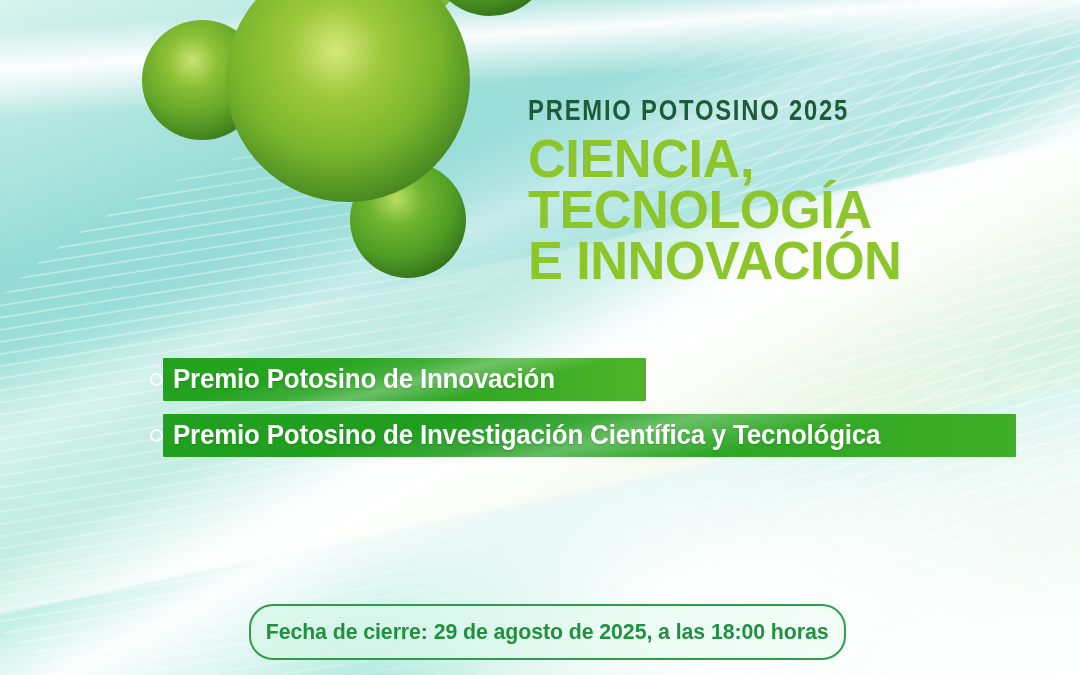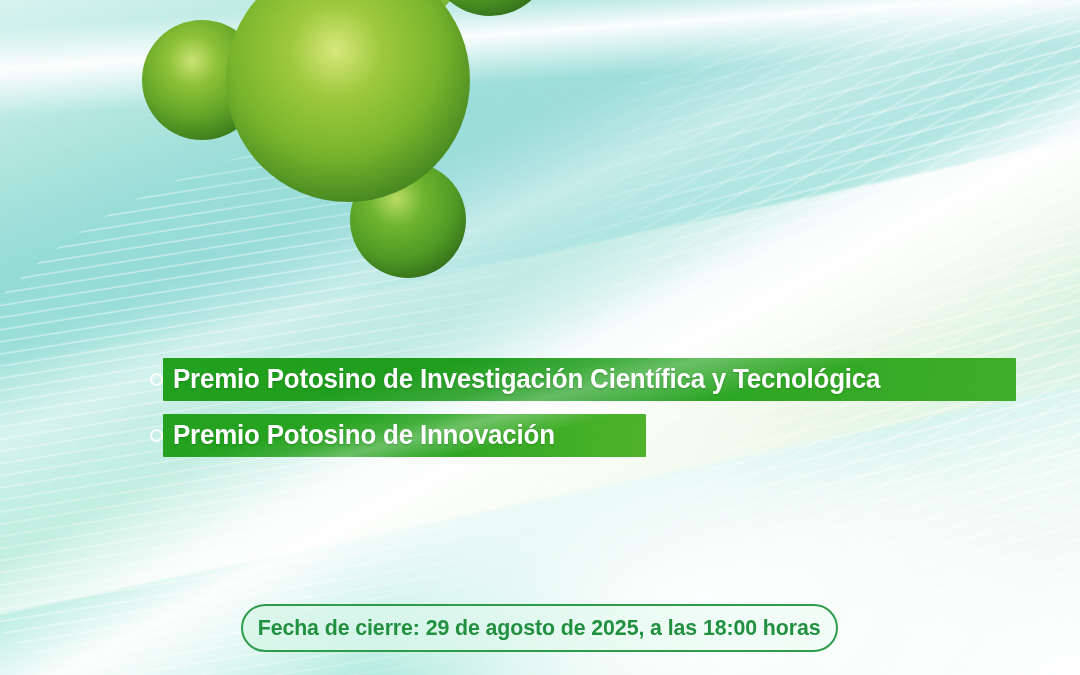--- a/index.html
+++ b/index.html
@@ -182,22 +182,22 @@
     font-size:27px;
     letter-spacing:-0.2px;
     white-space:nowrap;
     transform:scaleX(.96);
     transform-origin:left center;
     text-shadow:0 1px 2px rgba(0,60,0,.25);
   }
 
   
   .deadline{
-    position:absolute;left:241px;top:604px;
-    width:597px;height:48px;
+    position:absolute;left:249px;top:604px;
+    width:597px;height:56px;
     box-sizing:border-box;
     border:2.5px solid #2f9c4a;
     border-radius:24px;
     background:linear-gradient(100deg,rgba(214,245,232,.75),rgba(236,252,245,.55));
     display:flex;align-items:center;justify-content:center;
   }
   .deadline-text{
     font-family:"Liberation Sans","DejaVu Sans",sans-serif;
     font-weight:700;
     font-size:22px;
@@ -265,39 +265,47 @@
       <circle cx="82" cy="120" r="60" fill="url(#atomSm)"></circle>
 
       <circle cx="370" cy="-6" r="62" fill="url(#atomSm2)"></circle>
 
       <circle cx="288" cy="260" r="58" fill="url(#atomSm2)"></circle>
 
       <circle cx="228" cy="120" r="122" fill="url(#atomBig)"></circle>
     </svg>
   </div>
 
+  <div class="header">
+    <div class="kicker">PREMIO POTOSINO 2025</div>
+    <div class="title">
+      <div class="l1">CIENCIA,</div>
+      <div class="l2">TECNOLOGÍA</div>
+      <div class="l3">E INNOVACIÓN</div>
+    </div>
+  </div>
 
   <div class="awards">
+
+    <div class="award award-2">
+      <div class="bar">
+          <div class="sheen"></div>
+        </div>
+      <span class="bullet"></span>
+      <span class="award-label">Premio Potosino de Innovación</span>
+    </div>
 
     <div class="award award-1">
       <div class="bar">
           <div class="sheen"></div>
         </div>
       <span class="bullet"></span>
       <span class="award-label">Premio Potosino de Investigación Científica y Tecnológica</span>
     </div>
 
-    <div class="award award-2">
-      <div class="bar">
-          <div class="sheen"></div>
-        </div>
-      <span class="bullet"></span>
-      <span class="award-label">Premio Potosino de Innovación</span>
-    </div>
-
 
   </div>
 
   <div class="deadline">
     <span class="deadline-text">Fecha de cierre: 29 de agosto de 2025, a las 18:00 horas</span>
   </div>
 
 </div>
 
 </body></html>

